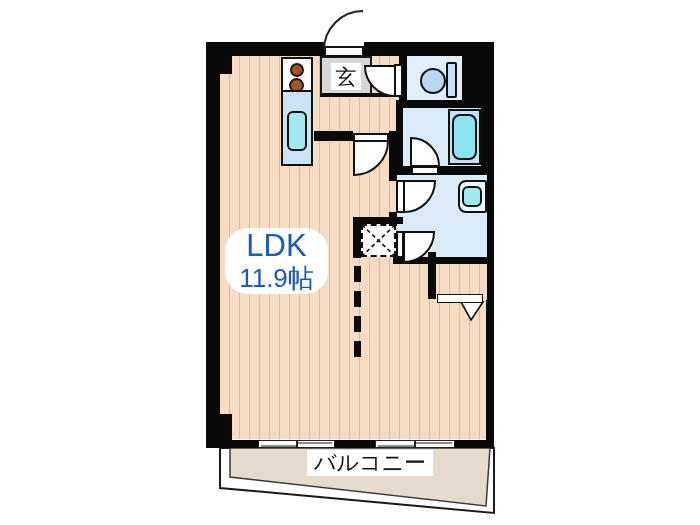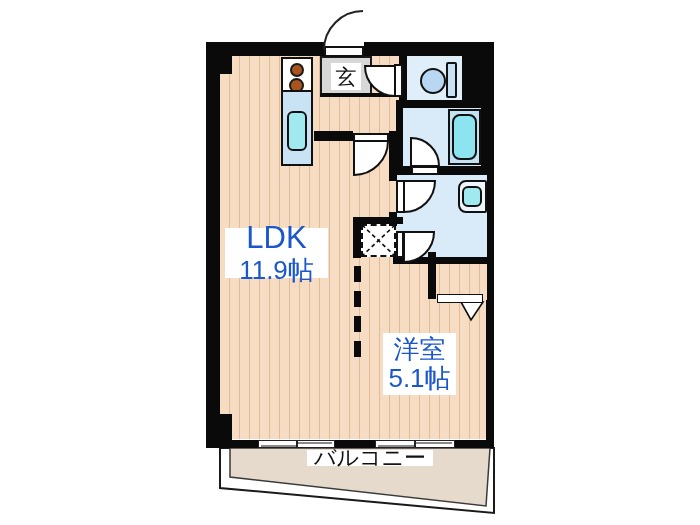--- a/index.html
+++ b/index.html
@@ -112,28 +112,24 @@
 
   <div class="winrow" style="left:258px;top:440px;width:77px;height:8px;"></div>
   <div class="winline" style="left:261px;top:445px;width:36px;height:1.5px;"></div>
   <div class="winline" style="left:297px;top:442px;width:35px;height:1.5px;"></div>
   <div class="wintick" style="left:296px;top:440px;width:2px;height:8px;"></div>
   <div class="winrow" style="left:375px;top:440px;width:80px;height:8px;"></div>
   <div class="winline" style="left:378px;top:445px;width:37px;height:1.5px;"></div>
   <div class="winline" style="left:415px;top:442px;width:37px;height:1.5px;"></div>
   <div class="wintick" style="left:414px;top:440px;width:2px;height:8px;"></div>
 
-  <div class="labelbox" style="left:225px;top:228px;width:103px;height:50px;">
+  <div class="labelbox" style="left:225px;top:228px;width:103px;height:66px;border-radius:23px;">
     <span class="blue" style="font-size:31px;">LDK</span>
     <span class="blue" style="font-size:26px;">11.9帖</span>
-  </div>
-  <div class="labelbox" style="left:383px;top:333px;width:73px;height:62px;">
-    <span class="blue" style="font-size:26px;">洋室</span>
-    <span class="blue" style="font-size:26px;">5.1帖</span>
   </div>
   <div class="labelbox" style="left:331px;top:63px;width:30px;height:27px;">
     <span style="font-size:21px;color:#111;">玄</span>
   </div>
-  <div class="labelbox" style="left:307px;top:450px;width:126px;height:16px;">
+  <div class="labelbox" style="left:307px;top:450px;width:126px;height:26px;">
     <span style="font-size:22px;color:#111;">バルコニー</span>
   </div>
 
 </div>
 
 </body></html>

